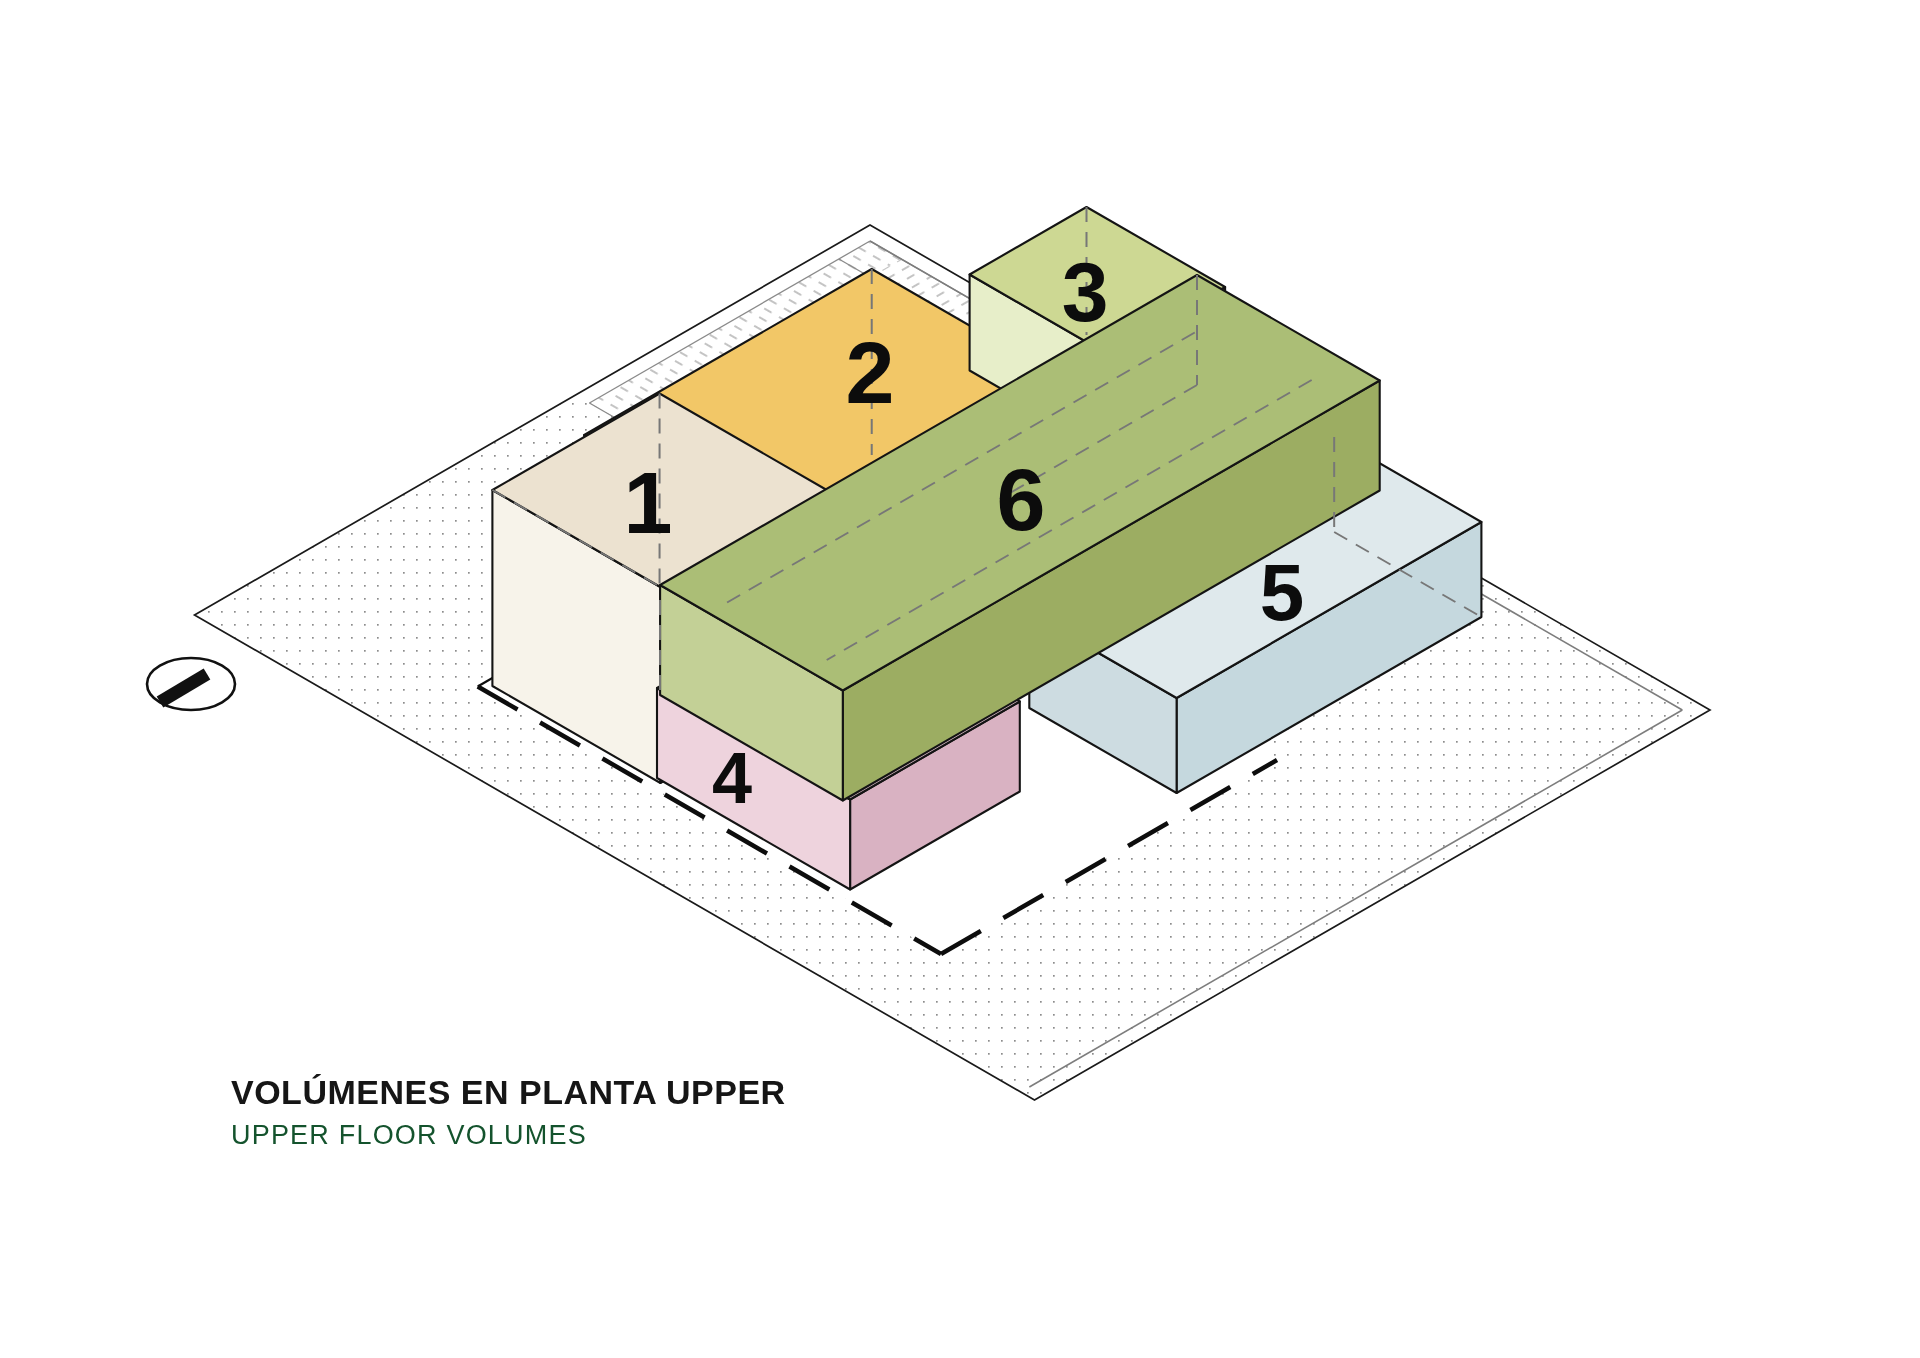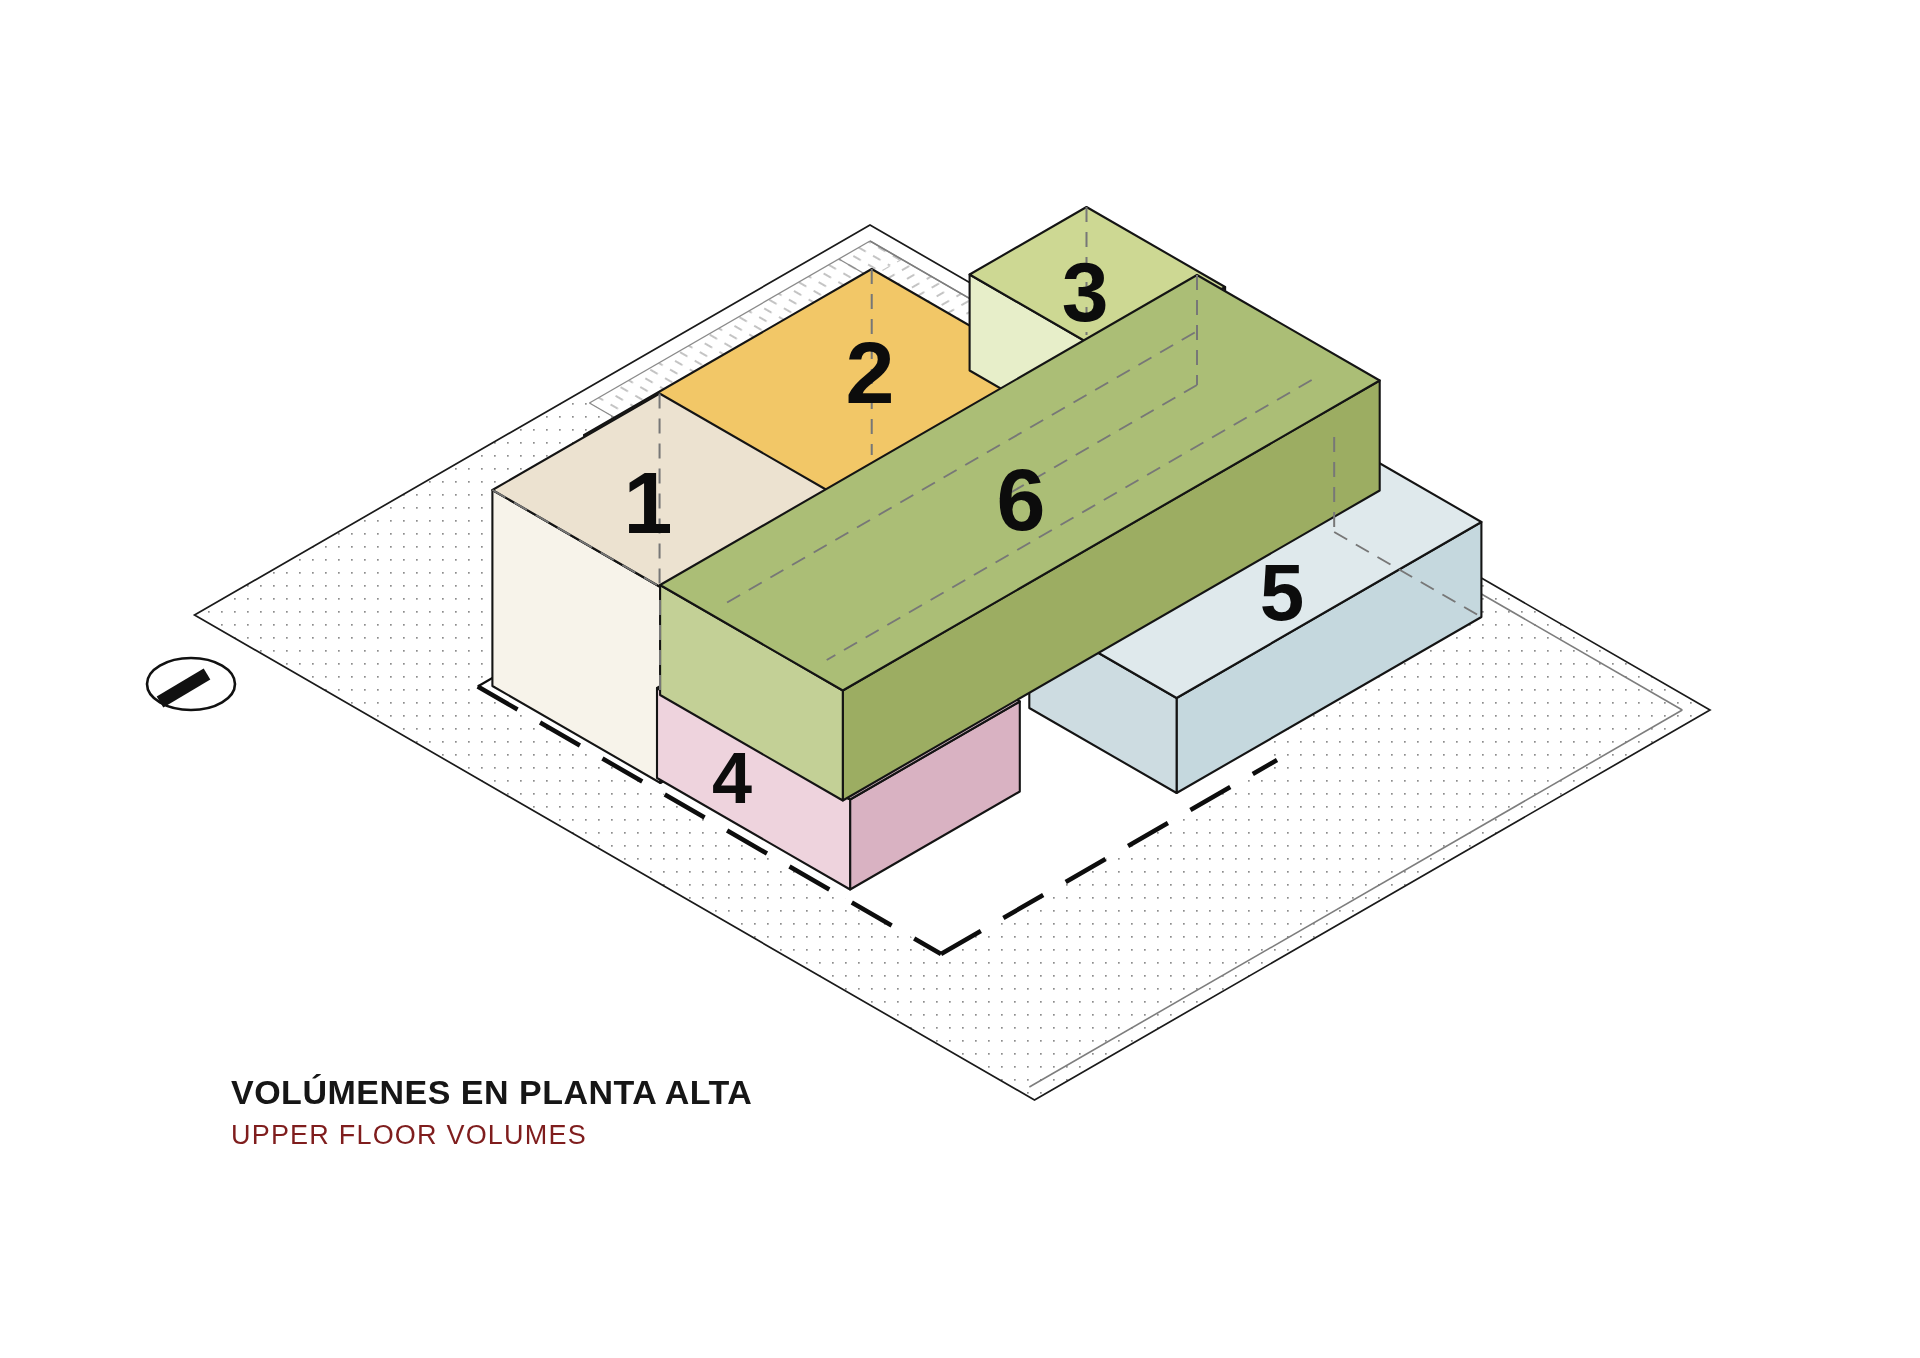--- a/index.html
+++ b/index.html
@@ -1,21 +1,21 @@
 <!DOCTYPE html>
 <html><head>
 <meta charset="utf-8">
 <style>
   html,body{margin:0;padding:0;background:#ffffff;}
   .page{position:relative;width:1920px;height:1358px;background:#ffffff;overflow:hidden;
         font-family:"Liberation Sans",sans-serif;}
   svg{position:absolute;left:0;top:0;}
   .title-block{position:absolute;left:231px;top:1072px;color:#161616;}
   .title-main{font-size:34px;font-weight:700;letter-spacing:.5px;line-height:1.2;}
-  .title-sub{font-size:27px;font-weight:400;letter-spacing:1.2px;margin-top:7px;color:#7f1d1d;}
+  .title-sub{font-size:27px;font-weight:400;letter-spacing:1.2px;margin-top:7px;color:#14532d;}
   text.vol-label{font-weight:700;fill:#0c0c0c;font-family:"Liberation Sans",sans-serif;}
 </style>
 </head>
 <body>
 
 <div class="page">
   <svg id="scene" width="1920" height="1358" viewBox="0 0 1920 1358">
       <defs>
         <pattern id="dots" width="13" height="13" patternUnits="userSpaceOnUse">
           <rect x="0" y="0" width="1.7" height="1.7" fill="#8c8c8c"></rect>
@@ -104,16 +104,16 @@
         <text x="648" y="502" font-size="88" text-anchor="middle" dominant-baseline="central" class="vol-label" fill="#0c0c0c">1</text>
         <text x="732" y="778" font-size="72" text-anchor="middle" dominant-baseline="central" class="vol-label" fill="#0c0c0c">4</text>
         <text x="1021" y="499" font-size="88" text-anchor="middle" dominant-baseline="central" class="vol-label" fill="#0c0c0c">6</text>
       </g>
       <g>
         <ellipse cx="191" cy="684" rx="44" ry="26" fill="#ffffff" stroke="#111111" stroke-width="2.6"></ellipse>
         <line x1="160" y1="702" x2="207" y2="674" stroke="#111111" stroke-width="13"></line>
       </g>
     </svg>
   <div class="title-block">
-    <div class="title-main">VOLÚMENES EN PLANTA ALTA</div>
+    <div class="title-main">VOLÚMENES EN PLANTA UPPER</div>
     <div class="title-sub">UPPER FLOOR VOLUMES</div>
   </div>
 </div>
 
 </body></html>

